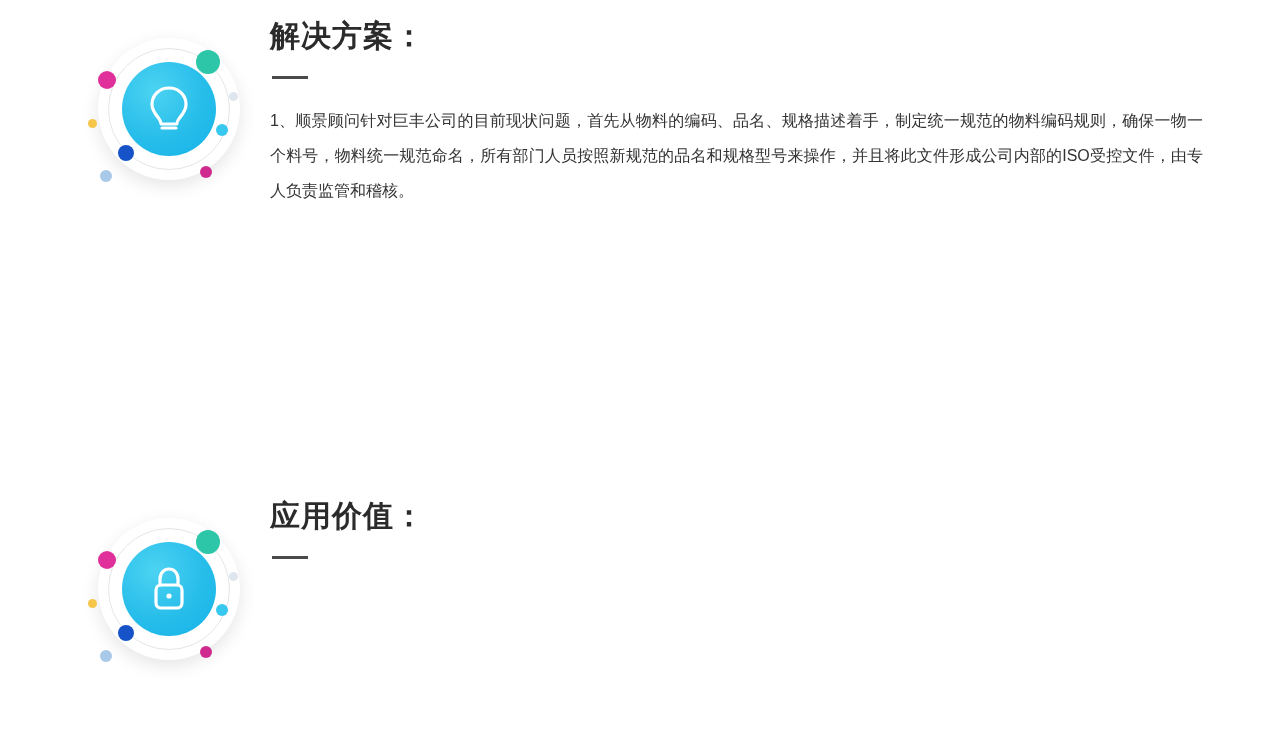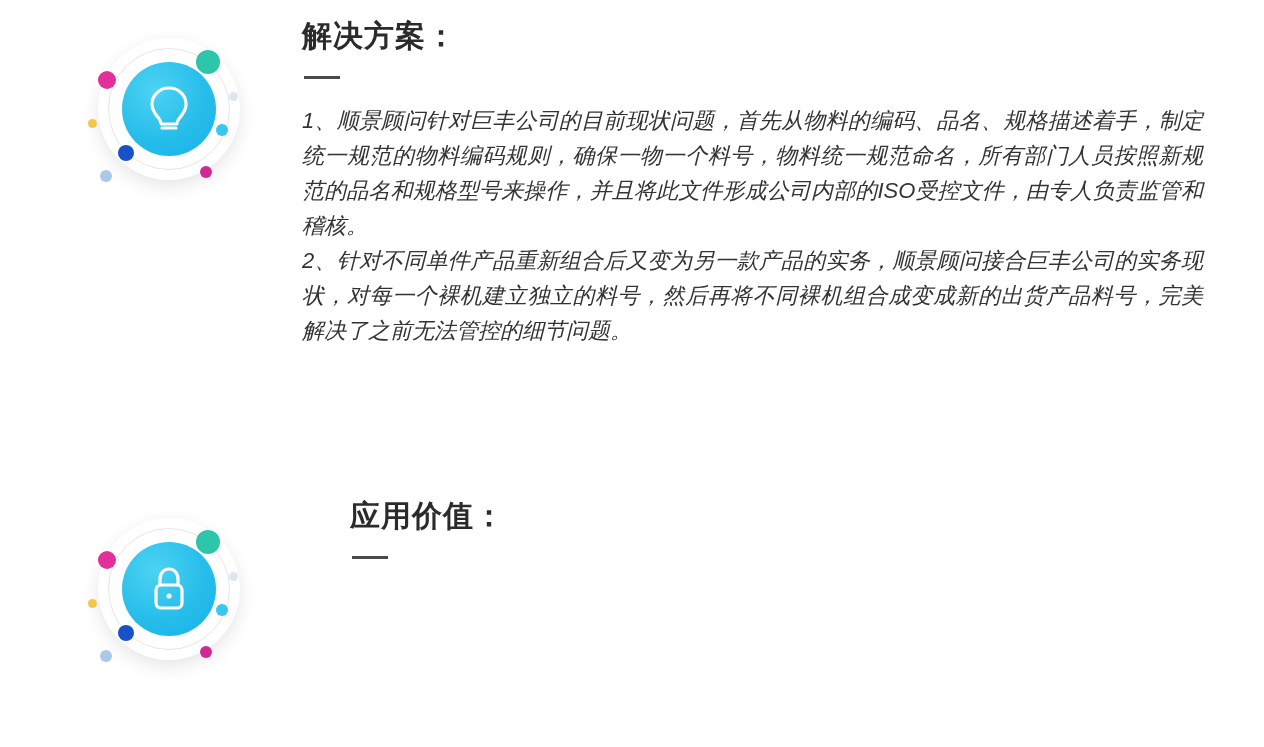--- a/index.html
+++ b/index.html
@@ -21,21 +21,21 @@
     height: 747px;
   }
 
   .section {
     position: absolute;
     display: flex;
     align-items: flex-start;
   }
 
   .section-1 { left: 0; top: 18px; }
-  .section-2 { left: 0; top: 498px; gap: 48px; }
+  .section-2 { left: 0; top: 498px; }
 
   
   .icon-cluster {
     position: relative;
     width: 270px;
     height: 200px;
     flex: 0 0 270px;
   }
 
   .ring-outer {
@@ -89,44 +89,42 @@
   .dot-cyan-sm   { width: 12px; height: 12px; background: #38c8ef; left: 216px; top: 106px; }
   .dot-mag-sm    { width: 12px; height: 12px; background: #cf2a8f; left: 200px; top: 148px; }
   .dot-ltblue-sm { width: 12px; height: 12px; background: #a8c9e8; left: 100px; top: 152px; }
   .dot-yellow-sm { width:  9px; height:  9px; background: #f6c64b; left: 88px;  top: 101px; }
   .dot-pale-sm   { width:  9px; height:  9px; background: #dfe6ee; left: 229px; top: 74px; }
 
   
   .content {
     flex: 1 1 auto;
     padding-right: 61px;
-    margin-left: 32px;
   }
   .heading {
     margin: 0;
     font-size: 30px;
     font-weight: bold;
     letter-spacing: 1px;
     color: #2b2b2b;
     line-height: 1.2;
   }
   .rule {
     width: 36px;
     height: 3px;
     background: #4a4a4a;
     margin: 22px 0 24px 2px;
   }
   .body-text {
     margin: 0;
-    font-size: 22px;
+    font-size: 16px;
     line-height: 35px;
     color: #333333;
     text-align: justify;
     text-justify: inter-ideograph;
-    font-style: italic;
   }
   .body-text p { margin: 0; }
 </style>
 </head>
 <body>
 
 <div class="page">
 
   <div class="section section-1">
 
@@ -148,21 +146,20 @@
       <span class="dot dot-ltblue-sm"></span>
       <span class="dot dot-yellow-sm"></span>
       <span class="dot dot-pale-sm"></span>
     </div>
 
     <div class="content">
       <h2 class="heading">解决方案：</h2>
       <div class="rule"></div>
       <div class="body-text">
         <p>1、顺景顾问针对巨丰公司的目前现状问题，首先从物料的编码、品名、规格描述着手，制定统一规范的物料编码规则，确保一物一个料号，物料统一规范命名，所有部门人员按照新规范的品名和规格型号来操作，并且将此文件形成公司内部的ISO受控文件，由专人负责监管和稽核。</p>
-        <p>2、针对不同单件产品重新组合后又变为另一款产品的实务，顺景顾问接合巨丰公司的实务现状，对每一个裸机建立独立的料号，然后再将不同裸机组合成变成新的出货产品料号，完美解决了之前无法管控的细节问题。</p>
       </div>
     </div>
   </div>
 
   <div class="section section-2">
 
     <div class="icon-cluster">
       <div class="ring-outer"></div>
       <div class="ring-inner-line"></div>
       <div class="disc"></div>

